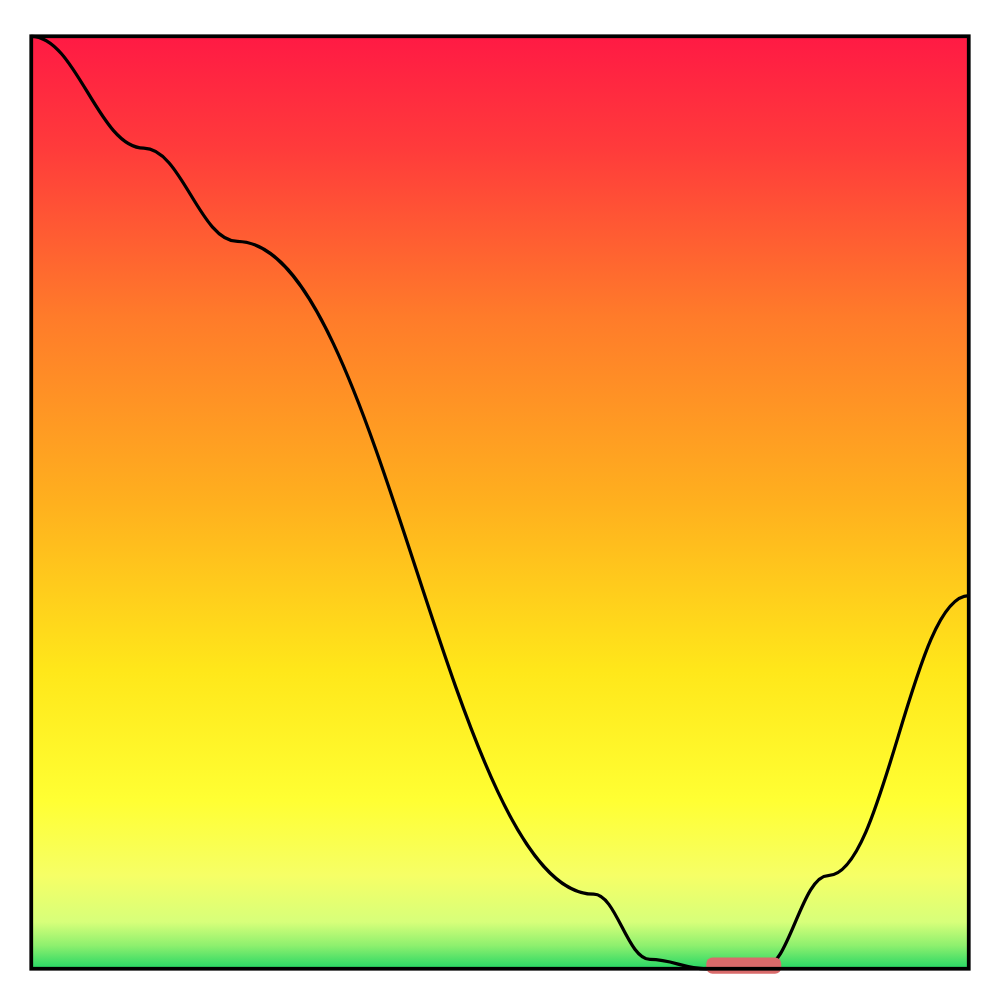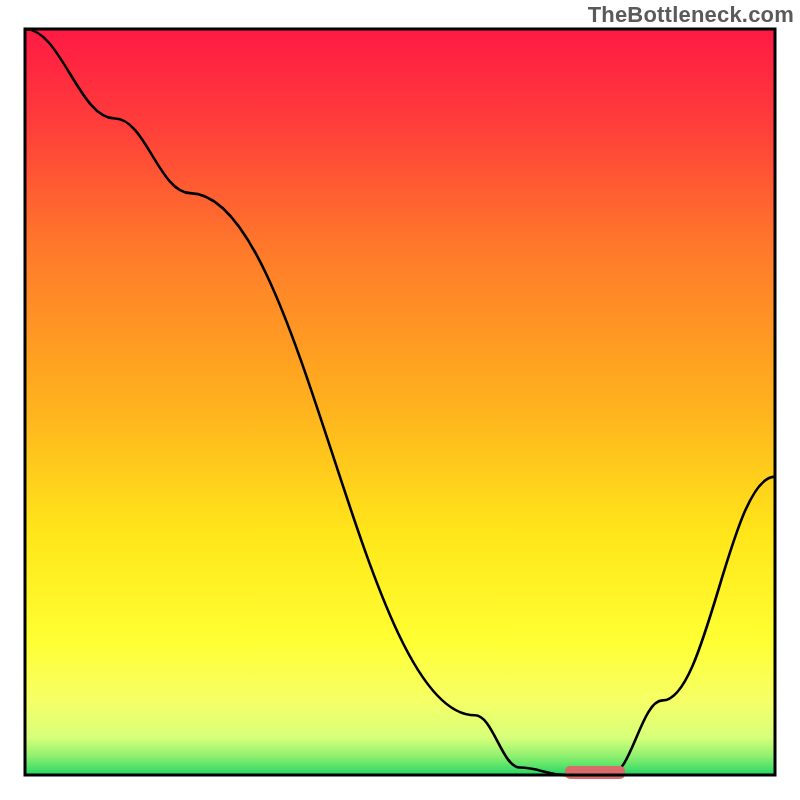--- a/index.html
+++ b/index.html
@@ -25,21 +25,20 @@
     letter-spacing: 0.2px;
   }
   svg {
     display: block;
   }
 </style>
 </head>
 <body>
 
 <div class="container">
-  <div class="watermark">TheBottleneck.com</div>
 
   <svg id="chart-svg" width="800" height="800">
     <defs>
       <linearGradient id="bg-grad" x1="0" y1="0" x2="0" y2="1">
           <stop offset="0%" stop-color="#ff1a44"></stop>
           <stop offset="12%" stop-color="#ff3b3b"></stop>
           <stop offset="30%" stop-color="#ff7b2a"></stop>
           <stop offset="50%" stop-color="#ffb01e"></stop>
           <stop offset="68%" stop-color="#ffe71a"></stop>
           <stop offset="82%" stop-color="#ffff33"></stop>

